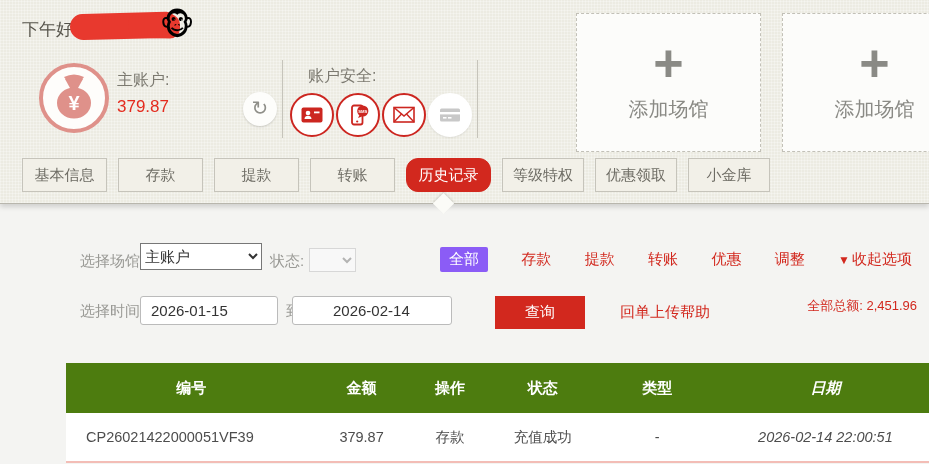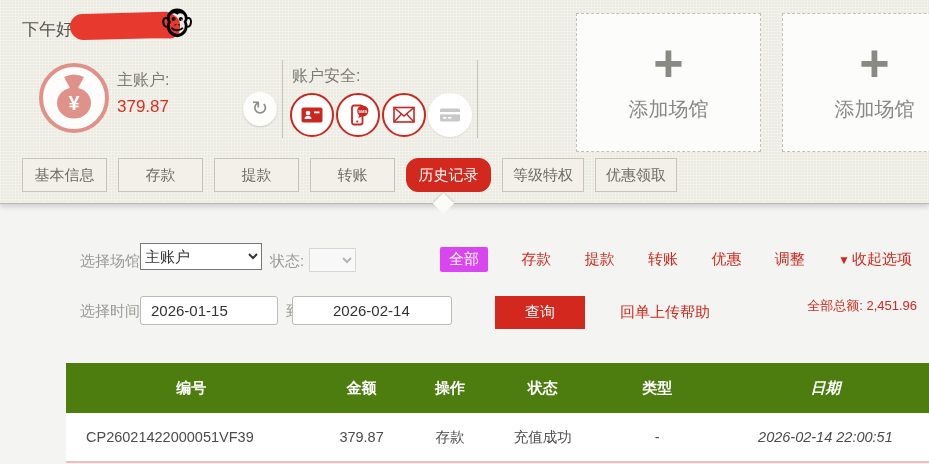--- a/index.html
+++ b/index.html
@@ -42,21 +42,21 @@
   .acct-label { position:absolute; left:117px; top:70px; font-size:16px; color:#7c7a71; }
   .acct-balance { position:absolute; left:117px; top:97px; font-size:17px; color:#e42b1e; }
   .refresh-btn {
     position:absolute; left:243px; top:92px; width:34px; height:34px; border-radius:50%;
     background:#fdfdfb; box-shadow:0 1px 2px rgba(0,0,0,.15);
     color:#8f8f89; font-size:20px; line-height:32px; text-align:center; cursor:pointer;
   }
   .vdiv1 { position:absolute; left:282px; top:60px; width:1px; height:78px; background:#c6c4bb; }
   .vdiv2 { position:absolute; left:477px; top:60px; width:1px; height:78px; background:#c6c4bb; }
 
-  .sec-label { position:absolute; left:292px; top:66px; font-size:16px; color:#7c7a71; }
+  .sec-label { position:absolute; left:308px; top:66px; font-size:16px; color:#7c7a71; }
   .sec-icons { position:absolute; left:290px; top:93px; display:flex; gap:2px; }
   .sec-icon {
     width:44px; height:44px; border-radius:50%; background:#fff;
     border:2px solid #cc2620; display:flex; align-items:center; justify-content:center;
     cursor:pointer;
   }
   .sec-icon.disabled { border-color:#fff; box-shadow:0 1px 2px rgba(0,0,0,.08); }
 
   
   .venue-box {
@@ -82,21 +82,21 @@
   
   .lbl { position:absolute; font-size:15px; color:#9a9a96; }
   .sel-venue { position:absolute; left:140px; top:243px; width:122px; height:27px;
     font-size:15px; color:#333; background:#fff; border:1px solid #777; }
   .sel-status { position:absolute; left:309px; top:248px; width:47px; height:24px;
     font-size:14px; background:#fbfbfb; border:1px solid #ccc; color:#999; }
 
   .type-links { position:absolute; left:440px; top:247px; width:472px;
     display:flex; justify-content:space-between; align-items:center; }
   .tlink { font-size:15px; color:#d2281e; cursor:pointer; text-decoration:none; }
-  .tlink.badge { background:#d946ef; color:#fff; padding:3px 9px; border-radius:2px; }
+  .tlink.badge { background:#8b5cf6; color:#fff; padding:3px 9px; border-radius:2px; }
   .collapse-link { font-size:15px; color:#d2281e; cursor:pointer; }
   .collapse-link .tri { font-size:12px; margin-right:2px; }
 
   .date-input { position:absolute; top:296px; height:29px; border:1px solid #bbb; border-radius:3px;
     background:#fff; font-size:15px; color:#333; padding:0 10px; font-family:inherit; }
   .date-from { left:140px; width:138px; }
   .date-to { left:292px; width:160px;padding-left:40px; }
 
   .search-btn { position:absolute; left:495px; top:296px; width:90px; height:33px;
     background:#d2281e; color:#fff; font-size:15px; border:none; cursor:pointer; }
@@ -193,20 +193,21 @@
     </div>
 
     <div class="tabs">
       <div class="tab">基本信息</div>
       <div class="tab">存款</div>
       <div class="tab">提款</div>
       <div class="tab">转账</div>
       <div class="tab active">历史记录</div>
       <div class="tab">等级特权</div>
       <div class="tab">优惠领取</div>
+      <div class="tab">小金库</div>
     </div>
   </div>
 
   <div class="notch"></div>
 
   <div class="lbl" style="left:80px; top:252px;">选择场馆:</div>
   <select class="sel-venue">
     <option>主账户</option>
   </select>
   <div class="lbl" style="left:270px; top:252px;">状态:</div>

